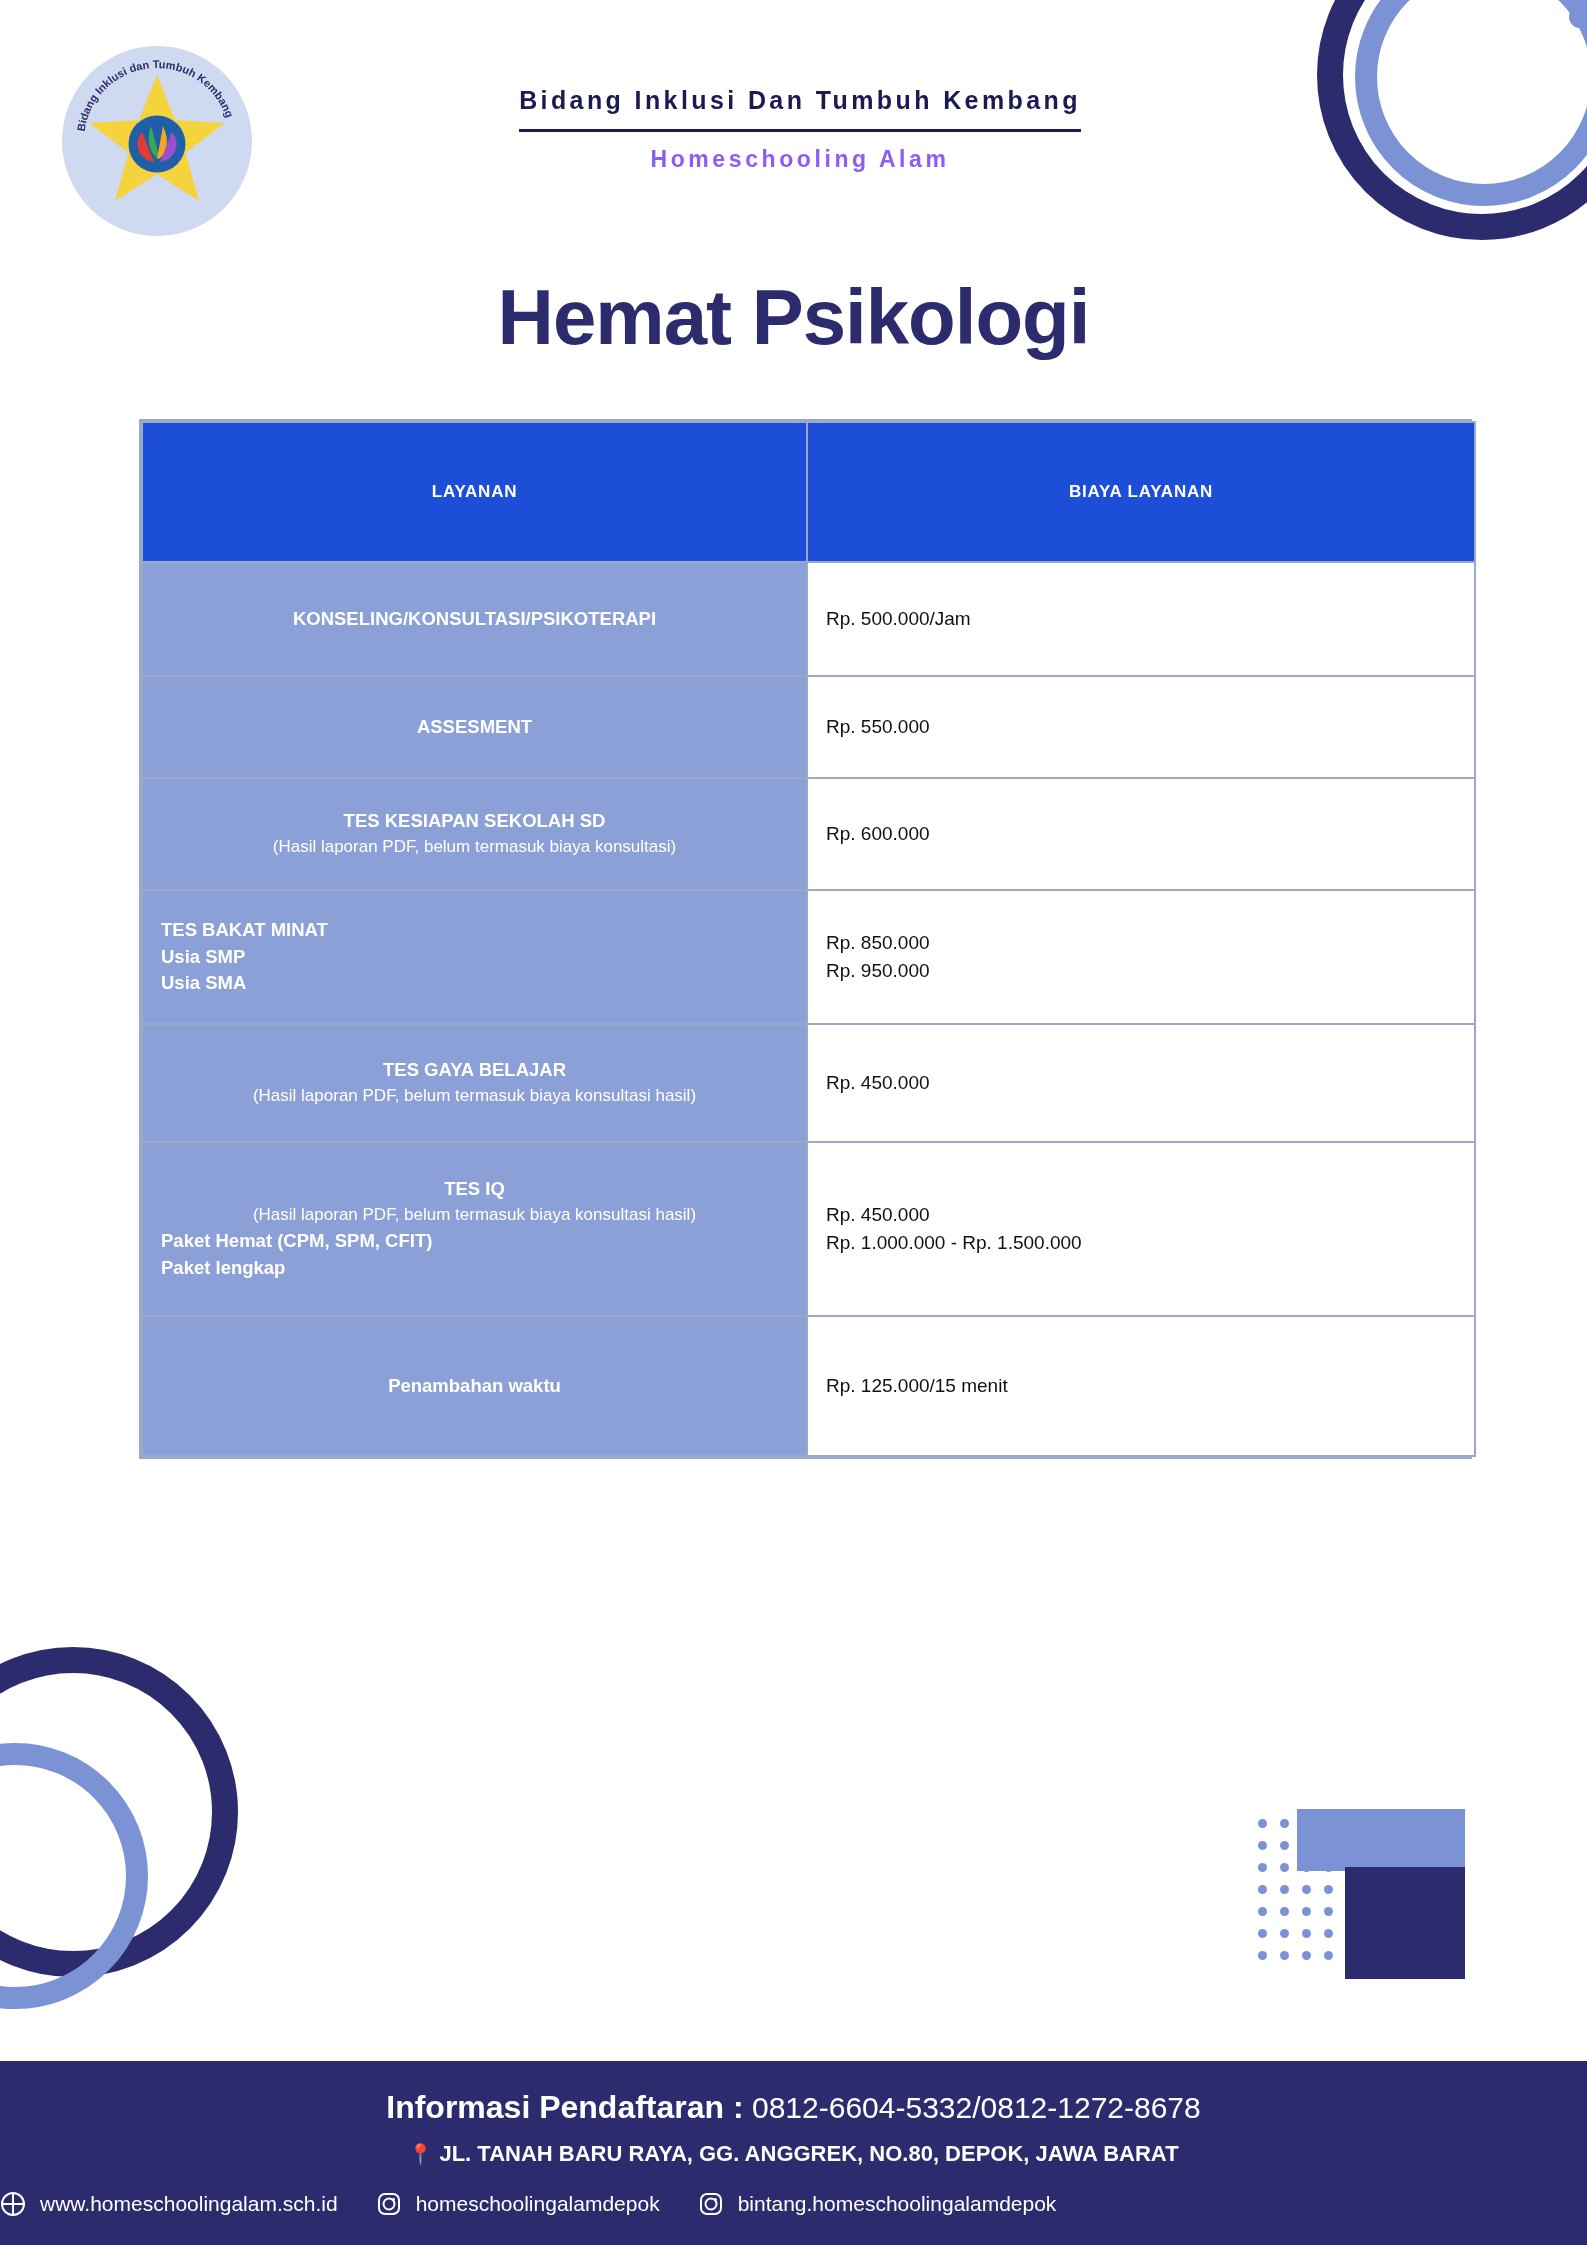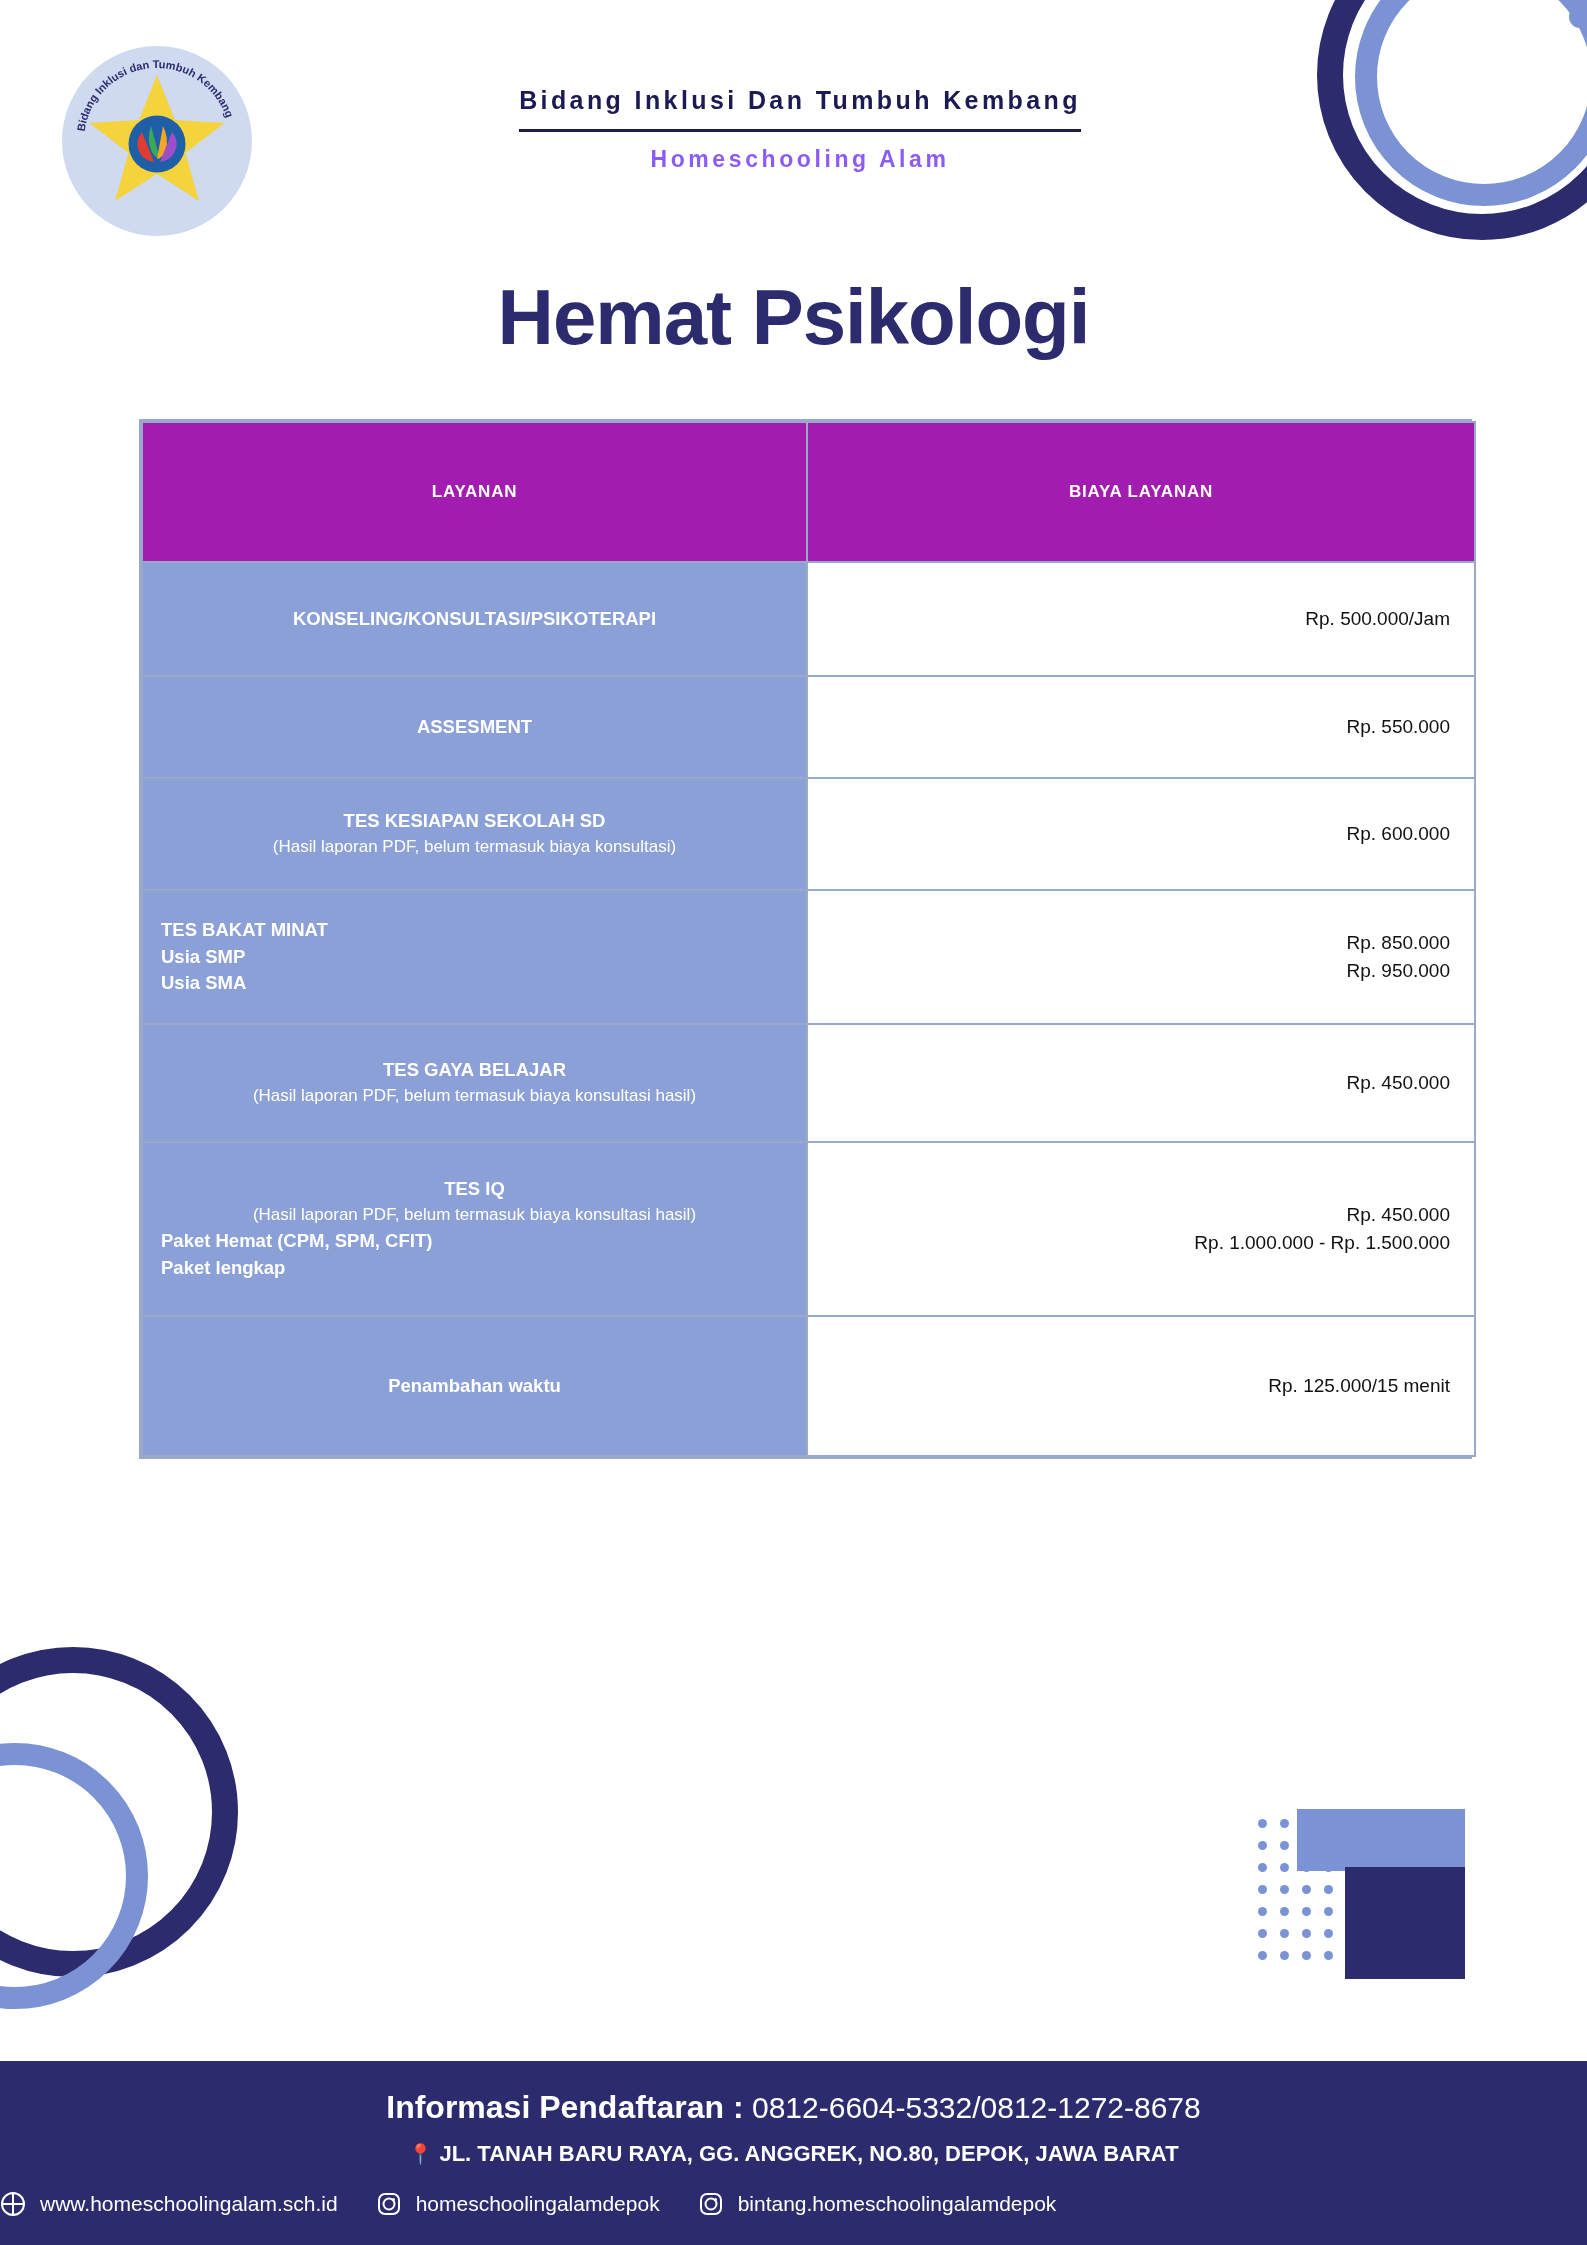--- a/index.html
+++ b/index.html
@@ -155,21 +155,21 @@
   table.price {
     width: 100%;
     border-collapse: collapse;
     table-layout: fixed;
   }
   table.price th, table.price td {
     border: 2px solid #9aa8c9;
     vertical-align: middle;
   }
   thead th {
-    background: #a21caf;
+    background: #1d4ed8;
     color: #ffffff;
     font-size: 17px;
     font-weight: bold;
     letter-spacing: 0.8px;
     height: 140px;
     border-color: #2c2b6e;
   }
   col.c1 { width: 665px; }
   col.c2 { width: 668px; }
 
@@ -185,24 +185,24 @@
     font-size: 18.5px;
   }
   td.service .note {
     font-weight: normal;
     font-size: 17px;
   }
   td.service.left { text-align: left; }
   td.price-cell {
     background: #ffffff;
     color: #111111;
-    text-align: right;
+    text-align: left;
     font-size: 19px;
     line-height: 1.5;
-    padding: 12px 24px;
+    padding: 12px 18px;
     border-radius: 6px;
   }
 
   
   .deco-dots {
     position: absolute;
     right: 122px;
     bottom: 272px;
     z-index: 2;
   }

